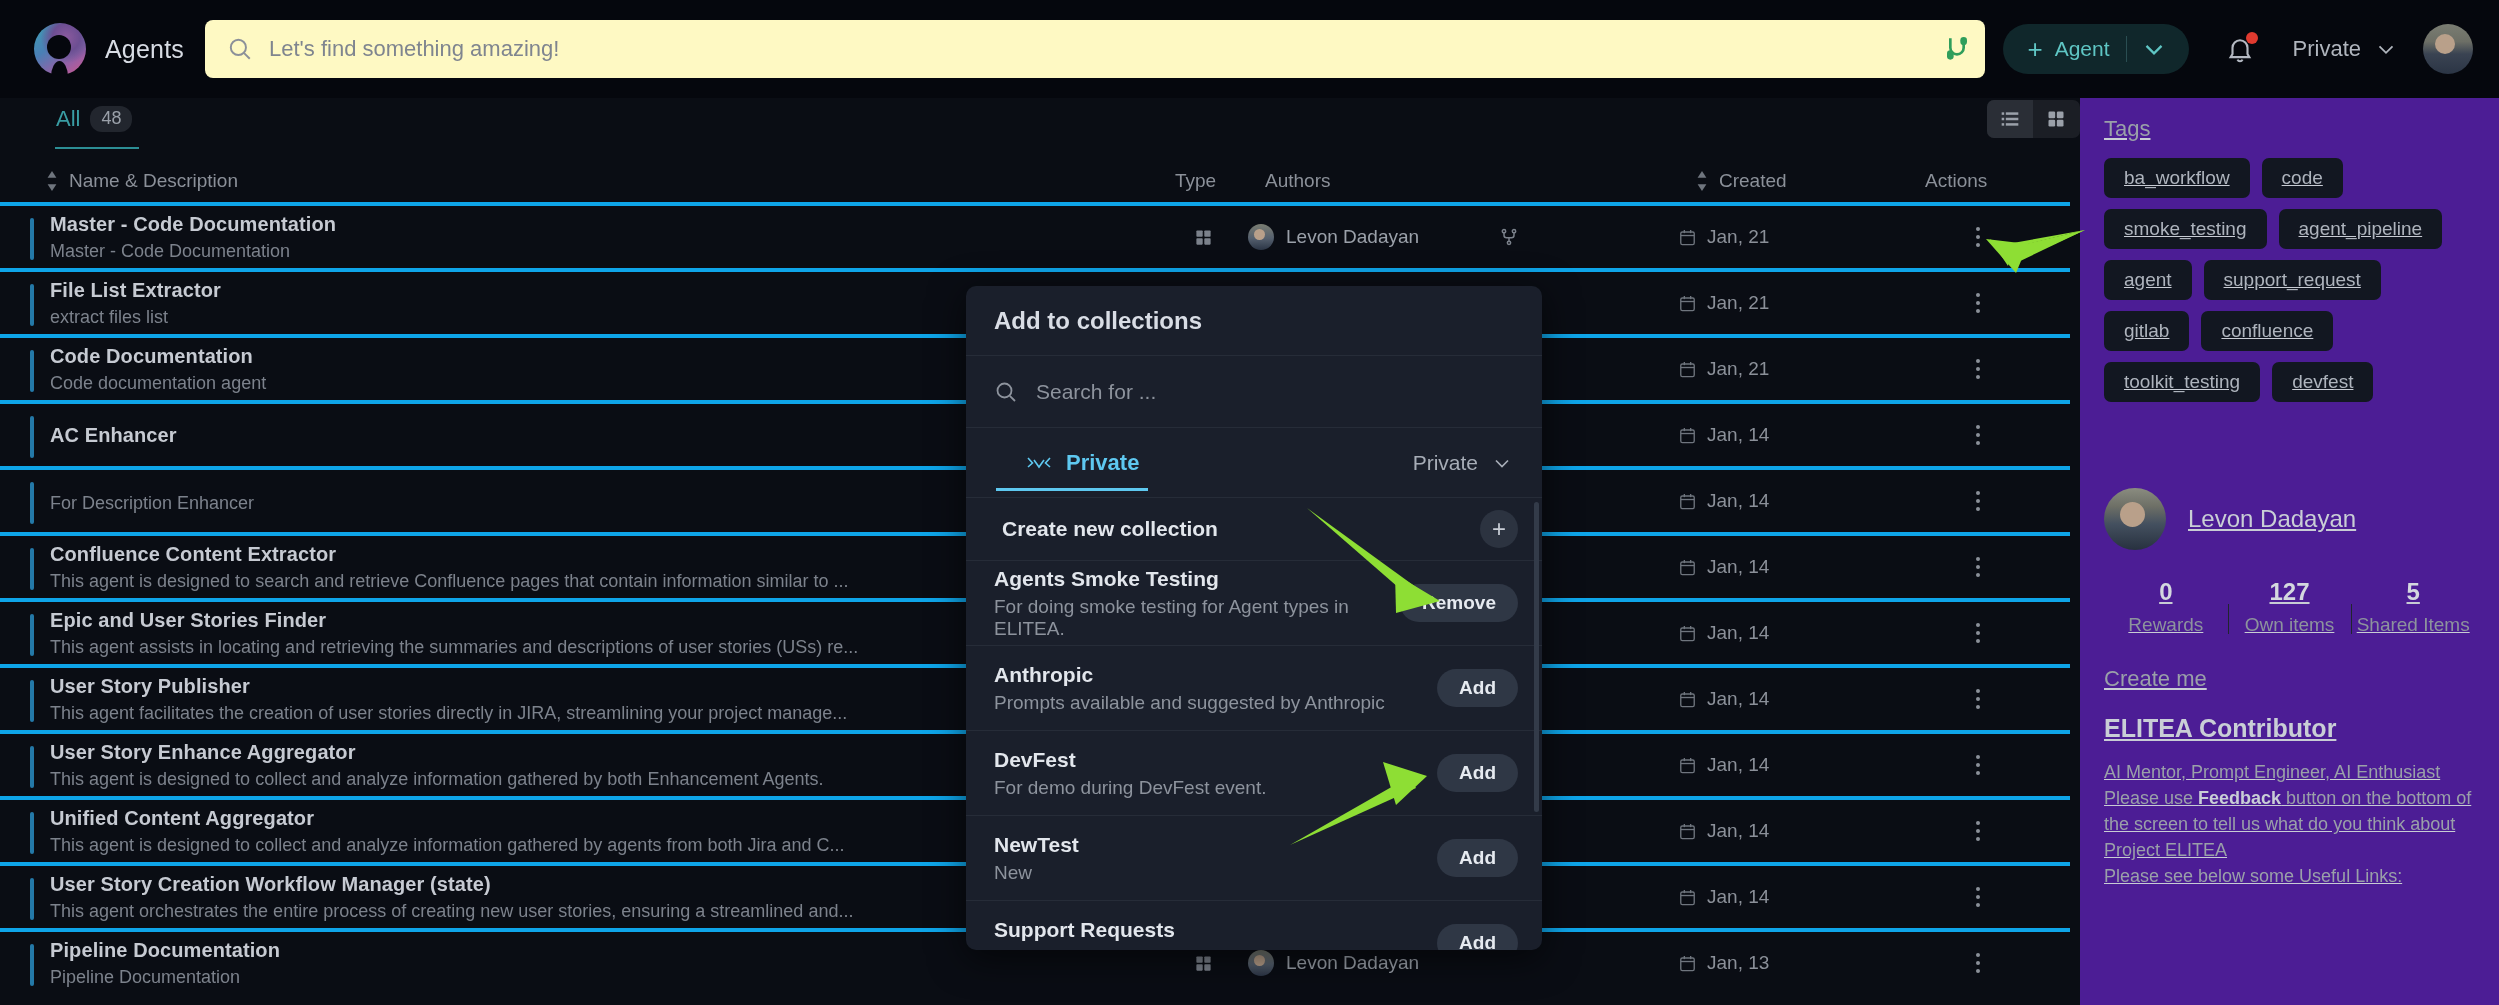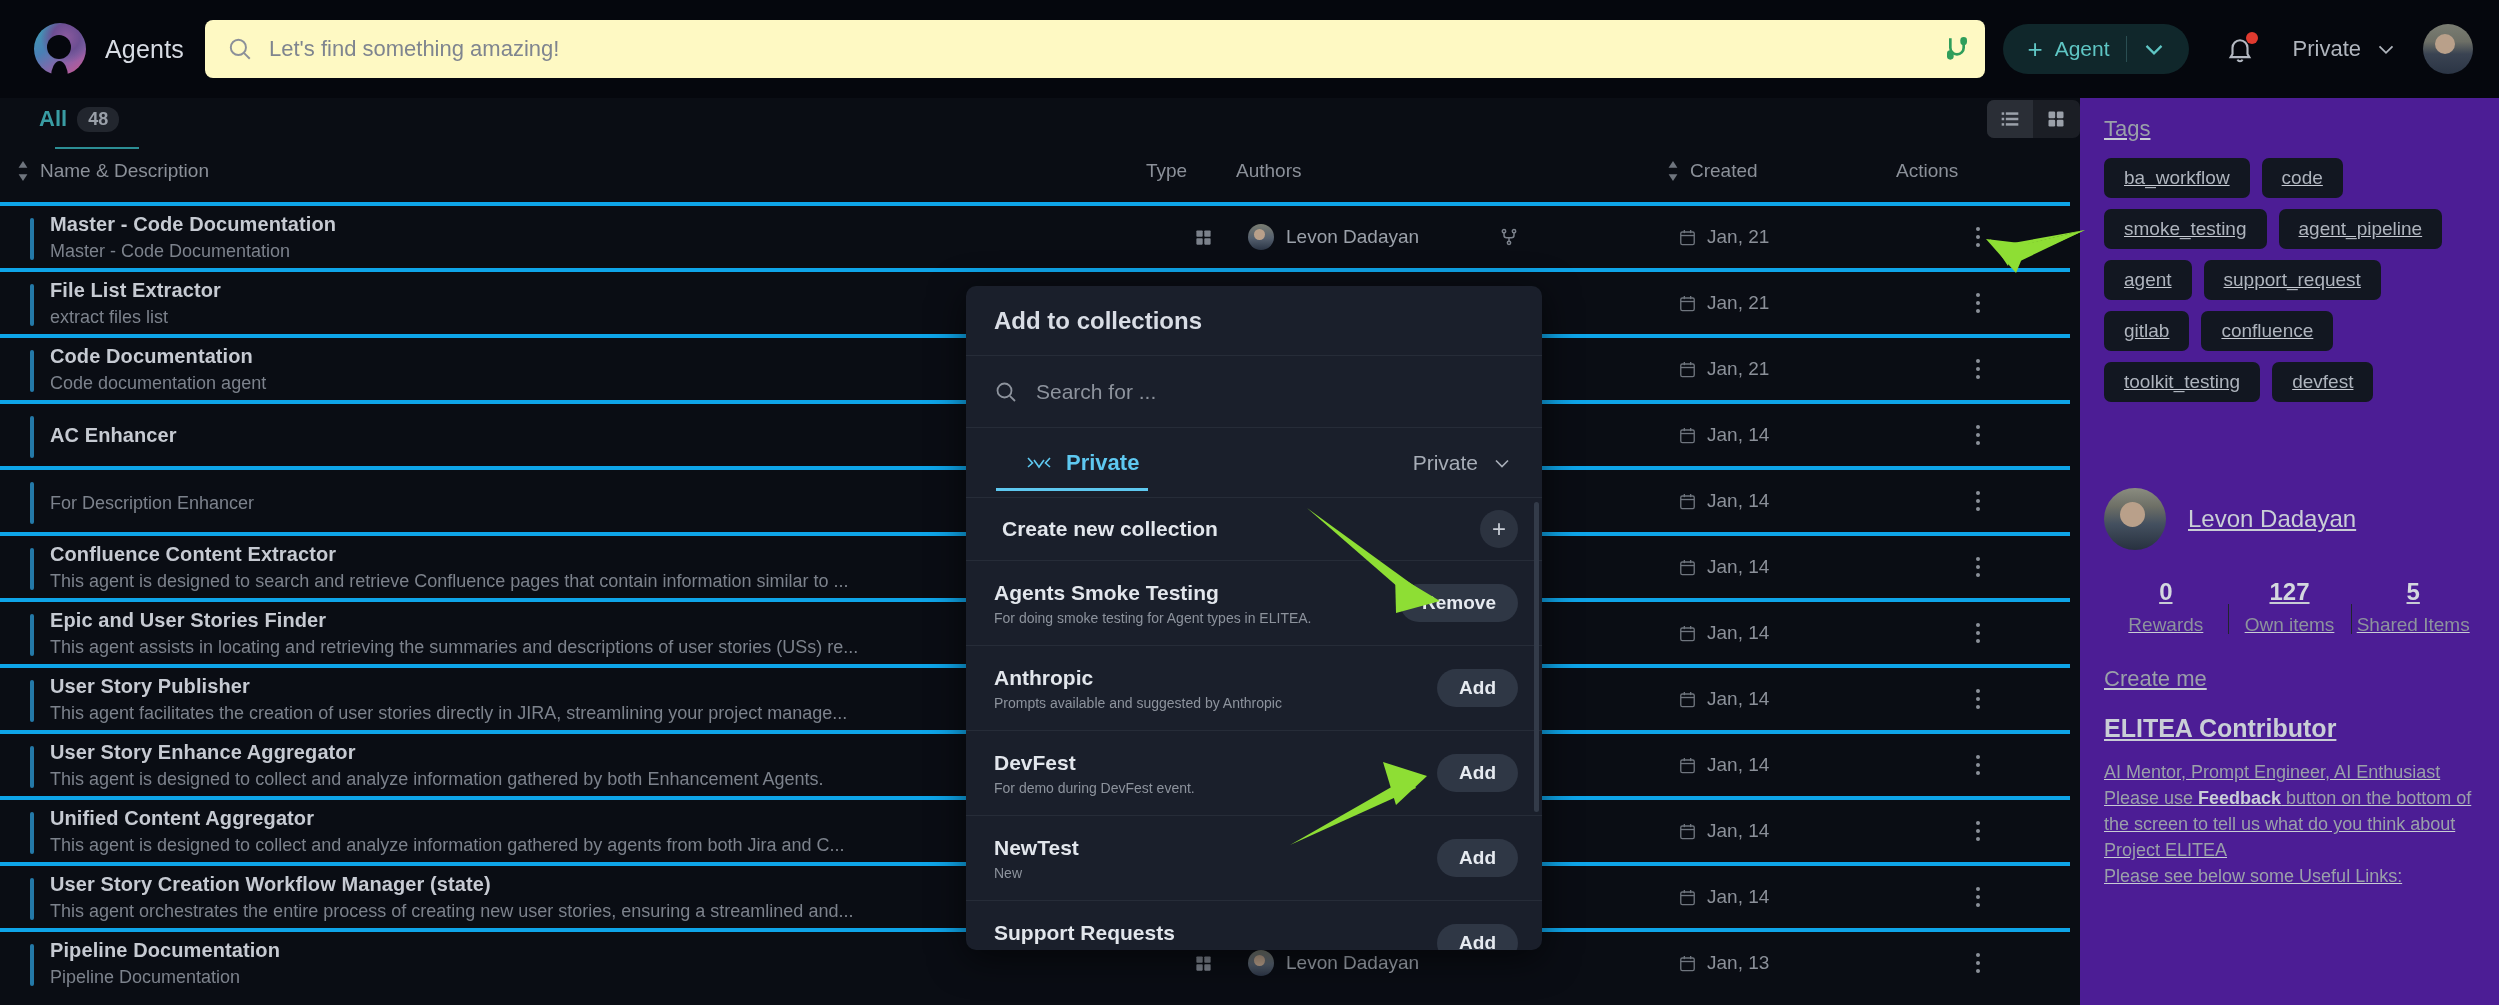--- a/index.html
+++ b/index.html
@@ -69,42 +69,42 @@
     position: relative; overflow: hidden; flex: none;
   }
   .avatar-hdr::after {
     content:""; position:absolute; left:12px; top:10px; width:20px; height:20px;
     border-radius:50%; background:#b9a08a;
   }
 
   
   .tabsrow { position: absolute; top: 98px; left: 0; width: 2070px; height: 56px; }
   .tab-all {
-    position: absolute; left: 39px; top: 8px;
-    display: flex; align-items: center; cursor: pointer; font-weight: bold;
+    position: absolute; left: 56px; top: 8px;
+    display: flex; cursor: pointer;
   }
   .tab-all .tl { font-size: 22px; color: #399ca3; }
   .tab-all .cnt {
     margin-left: 10px; background: #22262e; color: #9aa0a9;
     border-radius: 12px; padding: 2px 11px; font-size: 18px;
   }
   .tab-underline { position: absolute; left: 55px; top: 49px; width: 84px; height: 2px; background: #2c8e95; }
 
   .viewtoggle {
     position: absolute; right: 419px; top: 100px;
     width: 93px; height: 38px; background: #1b1e25; border-radius: 7px;
     display: flex; overflow: hidden;
   }
   .vt-btn { width: 46px; height: 38px; display: flex; align-items: center; justify-content: center; cursor: pointer; }
   .vt-btn.active { background: #2a2e36; }
   .vt-btn svg { width: 20px; height: 20px; color: #9aa0a9; }
 
   
   .table { position: absolute; top: 160px; left: 0; width: 2070px; }
-  .thead { display: flex; align-items: flex-start; height: 42px; padding-left: 16px; }
+  .thead { display: flex; align-items: center; height: 42px; padding-left: 45px; }
   .th { font-size: 19px; color: #8b9099; display: flex; align-items: center; }
   .th .sorticon { width: 14px; height: 22px; margin-right: 10px; color: #6f757e; }
   .th-name { width: 1130px; }
   .th-type { width: 90px; }
   .th-auth { width: 430px; }
   .th-created { width: 230px; }
   .th-actions { width: 140px; }
 
   .row {
     display: flex; align-items: center; height: 66px;
@@ -156,21 +156,21 @@
   .mt-right svg { width: 24px; height: 24px; color: #a7adb7; margin-left: 12px; }
 
   .coll-list { height: 452px; overflow: hidden; position: relative; }
   .coll-row {
     display: flex; align-items: center; padding: 0 24px 0 28px;
     border-bottom: 1px solid #262c38; min-height: 63px;
   }
   .coll-row.create { min-height: 63px; padding-left: 36px; }
   .coll-row .txt { flex: 1; }
   .coll-row .cn { font-size: 21px; color: #e2e6ec; font-weight: 600; }
-  .coll-row .cd { font-size: 14px; color: #8d939d; margin-top: 5px; }
+  .coll-row .cd { font-size: 19px; color: #8d939d; margin-top: 5px; }
   .add-circle {
     width: 38px; height: 38px; border-radius: 50%; background: #2c3340;
     display: flex; align-items: center; justify-content: center;
     color: #c9ced6; font-size: 24px; font-weight: 300; cursor: pointer; flex: none;
   }
   .pillbtn {
     background: #2f3745; border: none; border-radius: 19px;
     height: 38px; padding: 0 22px; color: #e6eaf0;
     font-size: 19px; font-weight: 600; cursor: pointer; flex: none;
     font-family: "Liberation Sans", sans-serif;

